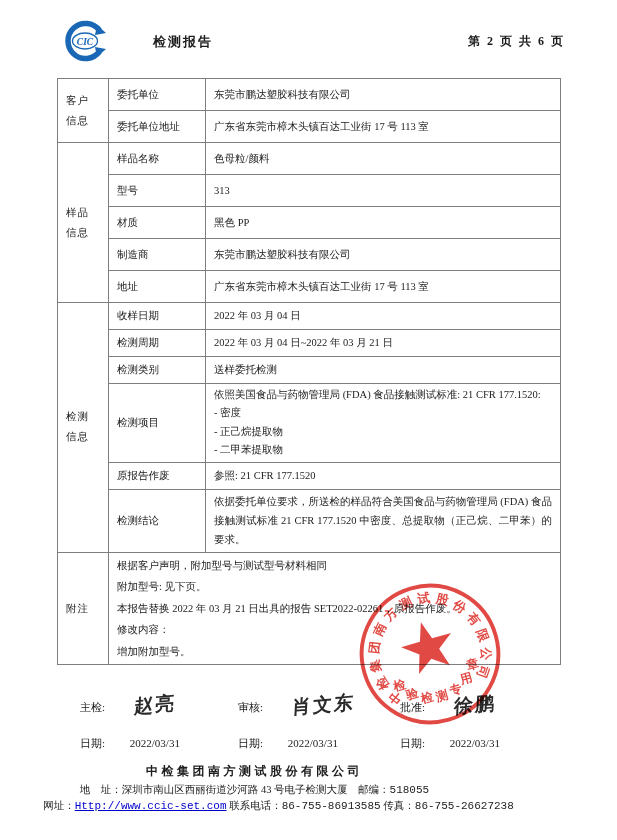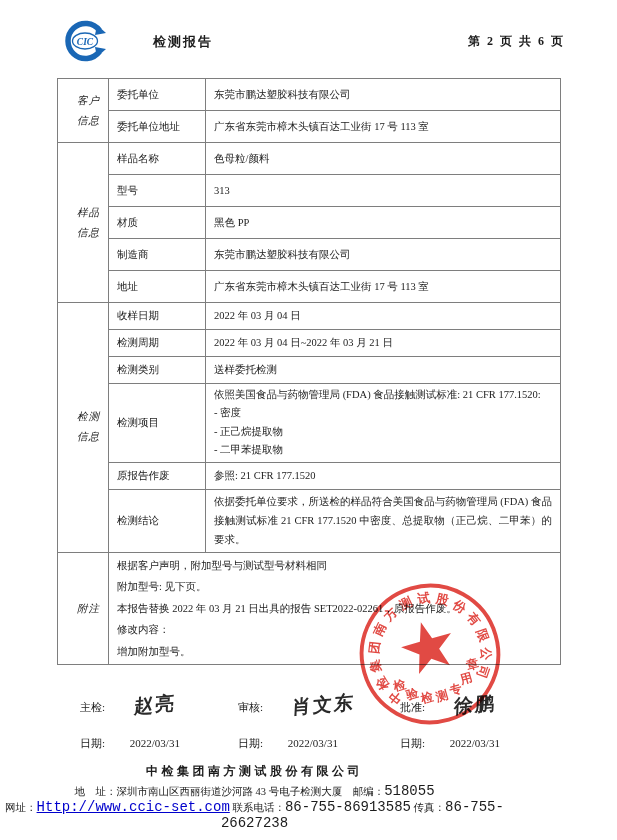--- a/index.html
+++ b/index.html
@@ -30,21 +30,21 @@
     position:absolute; left:57px; top:78px;
     width:503px; border-collapse:collapse; table-layout:fixed;
     font-size:10.5px;
   }
   table.report td {
     border:1px solid #7e7e7e;
     padding:2px 8px;
     vertical-align:middle;
     word-break:break-word;
   }
-  td.group { text-align:right; padding:2px 2px;font-style:italic; }
+  td.group { text-align:left; padding:2px 2px; }
   td.group span { display:inline-block; width:2.3em; line-height:1.9; letter-spacing:1px; }
   tr.h32 { height:32px; }
   tr.h27 { height:27px; }
   td.multi { line-height:1.75; padding:5px 8px; }
   td.just { text-align:justify; line-height:1.85; padding:4px 8px; }
   td.remark-cell { line-height:2.05; padding:5px 10px; }
   
   .sig-area { position:absolute; left:57px; top:0; width:503px; }
   .sig-group { position:absolute; font-size:11px; white-space:nowrap; }
   .sig-row .sig-group { top:692px; }
@@ -60,22 +60,22 @@
   
   .stamp {
     position:absolute; left:352px; top:576px; width:156px; height:156px;
     transform: rotate(-16deg);
     opacity:0.87; mix-blend-mode:multiply; pointer-events:none; z-index:5;
   }
   
   .foot { position:absolute; left:0; width:509px; text-align:center; }
   .foot-company { top:763px; font-size:12px; font-weight:bold; letter-spacing:3.5px; }
   .foot-line { top:783px; font-size:10.5px; }
-  .foot-line2 { top:799px; font-size:10.5px; }
-  .mono { font-family:"Liberation Mono","DejaVu Sans Mono",monospace; font-size:14px; }
+  .foot-line2 { top:799px; font-size:10.5px;margin-left:24px; }
+  .mono { font-family:"Liberation Mono","DejaVu Sans Mono",monospace; font-size:11px; }
   a.weblink { color:#0000cc; text-decoration:underline; }
 </style>
 </head>
 <body>
 
 <div class="page">
 
   <svg class="hdr-logo" viewBox="0 0 48 48">
     <path d="M 38.5,34.5 A 17.5,17.5 0 1 1 38.5,13.5" fill="none" stroke="#1a67b5" stroke-width="5.5"></path>
     <polygon points="36,8 45,16 34,18" fill="#1a67b5"></polygon>

